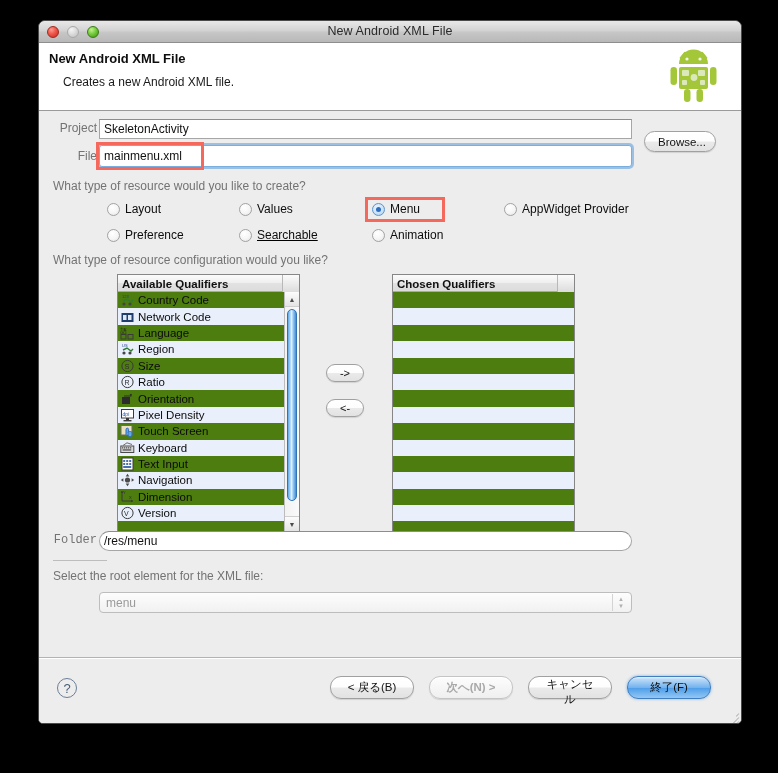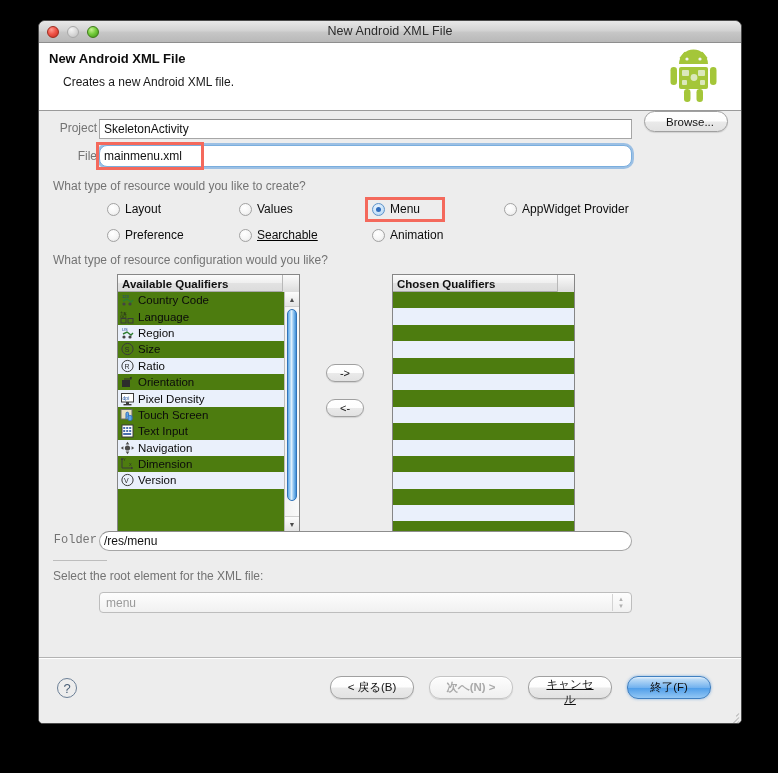--- a/index.html
+++ b/index.html
@@ -69,21 +69,21 @@
     background: #fff;
     border: 1px solid #a6a6a6;
     border-top-color: #8d8d8d;
     height: 20px;
     padding: 0 4px;
     outline: none;
   }
   input.txt.focused {
     border: 1px solid #7aaede;
     box-shadow: 0 0 0 2px rgba(125,175,225,.72);
-    border-radius: 8px;
+    border-radius: 3px;
   }
   input.txt:disabled, input.txt[readonly] { color: #111; }
 
   
   .annot {
     position: absolute;
     border: 3px solid #f4695c;
     pointer-events: none;
     z-index: 40;
   }
@@ -253,21 +253,21 @@
       </svg>
     </div>
   </div>
 
   <div id="body">
 
     <div class="row" style="left:14px; top:10px;">
       <span class="lbl" style="width:44px; text-align:right;">Project</span>
     </div>
     <input class="txt" type="text" style="left: 60px; top: 8px; width: 533px; position: absolute;" value="SkeletonActivity">
-    <button class="pbtn" style="position:absolute; left:605px; top:0; width:84px;text-align:right;">Browse...</button>
+    <button class="pbtn" style="position:absolute; left:605px; top:20px; width:72px;">Browse...</button>
 
     <div class="row" style="left:14px; top:38px;">
       <span class="lbl" style="width:44px; text-align:right;">File</span>
     </div>
     <input class="txt focused" type="text" style="left: 60px; top: 34px; width: 533px; height: 22px; position: absolute;" value="mainmenu.xml">
     <div class="annot" style="left:57px; top:31px; width:108px; height:28px;"></div>
 
     <div class="lbl" style="position:absolute; left:14px; top:68px;">What type of resource would you like to create?</div>
 
     <div class="radio-wrap" style="left:68px; top:91px;">
@@ -311,20 +311,28 @@
       <div class="rows" id="avail-rows" style="height:240px; margin-right:15px;">
           <div class="lrow">
             <span class="ic"><svg width="15" height="14" viewBox="0 0 15 14">
                 <text x="2" y="5" font-size="4" fill="#1a3f8f">123</text>
                 <path d="M3 8 L7 6 L11 9 L13 7" stroke="#2e7d32" stroke-width="1.4" fill="none"></path>
                 <circle cx="4" cy="11" r="1.6" fill="#444"></circle>
                 <circle cx="10" cy="11" r="1.6" fill="#444"></circle>
               </svg></span>
             <span>Country Code</span>
           </div>
+          <div class="lrow alt">
+            <span class="ic"><svg width="15" height="14" viewBox="0 0 15 14">
+                <rect x="1.5" y="3" width="12" height="9" fill="#1f3d6e"></rect>
+                <rect x="3" y="5" width="3.5" height="5" fill="#dfe8f5"></rect>
+                <rect x="8" y="5" width="3.5" height="5" fill="#dfe8f5"></rect>
+              </svg></span>
+            <span>Network Code</span>
+          </div>
           <div class="lrow">
             <span class="ic"><svg width="15" height="14" viewBox="0 0 15 14">
                 <text x="0.5" y="7" font-size="6.5" fill="#1b1b1b">語</text>
                 <rect x="1" y="8.5" width="5" height="4.5" stroke="#3a3a3a" fill="none" stroke-width="1"></rect>
                 <rect x="8" y="8.5" width="5" height="4.5" stroke="#3a3a3a" fill="none" stroke-width="1"></rect>
               </svg></span>
             <span>Language</span>
           </div>
           <div class="lrow alt">
             <span class="ic"><svg width="15" height="14" viewBox="0 0 15 14">
@@ -366,20 +374,35 @@
               </svg></span>
             <span>Pixel Density</span>
           </div>
           <div class="lrow">
             <span class="ic"><svg width="15" height="14" viewBox="0 0 15 14">
                 <rect x="1" y="1.5" width="11" height="9.5" fill="#e9e0c2" stroke="#6b6b6b"></rect>
                 <path d="M6 11 L6 5.5 a1.3 1.3 0 0 1 2.6 0 L8.6 8" fill="#5fa8e8" stroke="#2f6dbd"></path>
                 <rect x="8" y="7.5" width="4" height="5" rx="1.4" fill="#5fa8e8" stroke="#2f6dbd"></rect>
               </svg></span>
             <span>Touch Screen</span>
+          </div>
+          <div class="lrow alt">
+            <span class="ic"><svg width="15" height="14" viewBox="0 0 15 14">
+                <rect x="0.8" y="5" width="13" height="6.5" fill="#d9d9d9" stroke="#4a4a4a"></rect>
+                <g fill="#555">
+                  <rect x="2" y="6.2" width="1.3" height="1.3"></rect>
+                  <rect x="4" y="6.2" width="1.3" height="1.3"></rect>
+                  <rect x="6" y="6.2" width="1.3" height="1.3"></rect>
+                  <rect x="8" y="6.2" width="1.3" height="1.3"></rect>
+                  <rect x="10" y="6.2" width="1.3" height="1.3"></rect>
+                  <rect x="2.6" y="8.3" width="8.6" height="1.3"></rect>
+                </g>
+                <path d="M3 4.5 L7 1.8 L12 3.5" stroke="#6b6b6b" fill="none"></path>
+              </svg></span>
+            <span>Keyboard</span>
           </div>
           <div class="lrow">
             <span class="ic"><svg width="15" height="14" viewBox="0 0 15 14">
                 <rect x="2" y="1" width="11" height="12" fill="#fff" stroke="#3a3a3a"></rect>
                 <g fill="#4a6fae">
                   <rect x="3.2" y="3" width="2" height="2"></rect>
                   <rect x="6.2" y="3" width="2" height="2"></rect>
                   <rect x="9.2" y="3" width="2" height="2"></rect>
                   <rect x="3.2" y="6" width="2" height="2"></rect>
                   <rect x="6.2" y="6" width="2" height="2"></rect>
@@ -469,21 +492,21 @@
       </span>
     </div>
   </div>
 
   <div id="footer">
     <div class="divider"></div>
     <div class="helpbtn">?</div>
 
     <button class="pbtn" style="position:absolute; left:291px; top:18px; width:84px; height:23px;">&lt; 戻る(B)</button>
     <button class="pbtn disabled" style="position:absolute; left:390px; top:18px; width:84px; height:23px;">次へ(N) &gt;</button>
-    <button class="pbtn" style="position:absolute; left:489px; top:18px; width:84px; height:23px;text-decoration:underline;">キャンセル</button>
+    <button class="pbtn" style="position:absolute; left:489px; top:18px; width:84px; height:23px;">キャンセル</button>
     <button class="pbtn default" style="position:absolute; left:588px; top:18px; width:84px; height:23px;">終了(F)</button>
 
     <div class="grip">
       <i style="width:12px; top:13px;"></i>
       <i style="width:8px;  top:13px; right:0; margin-top:-4px;"></i>
       <i style="width:4px;  top:13px; right:0; margin-top:-8px;"></i>
     </div>
   </div>
 </div>
 

